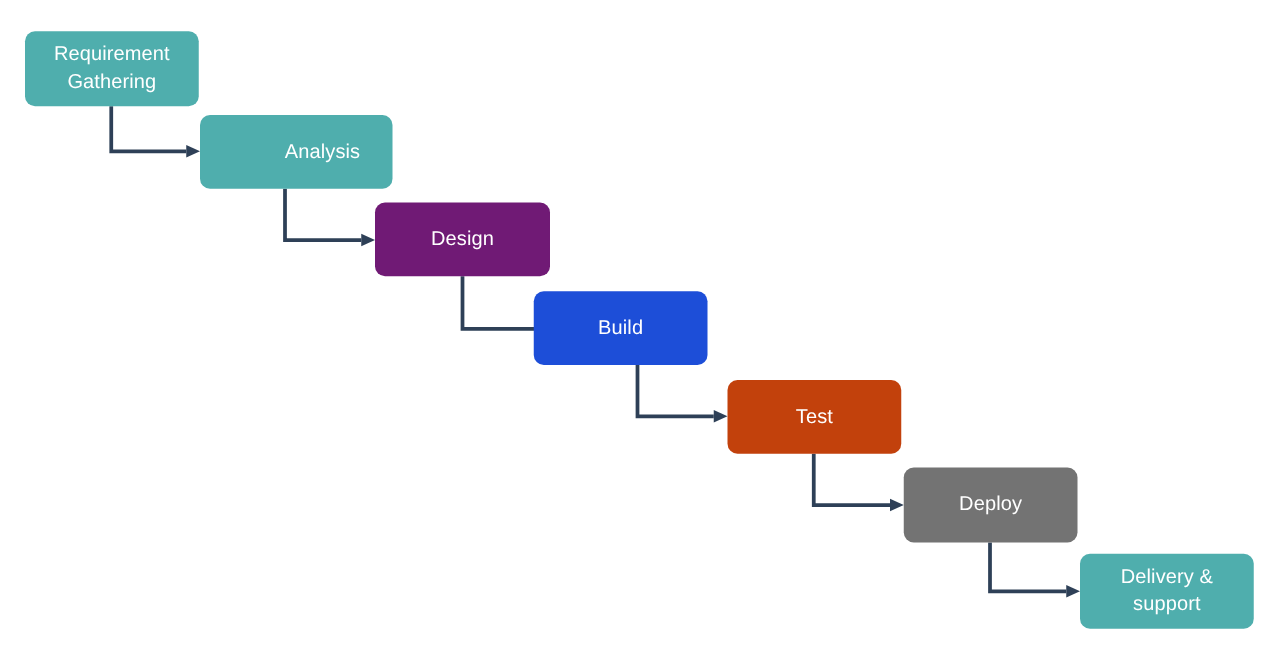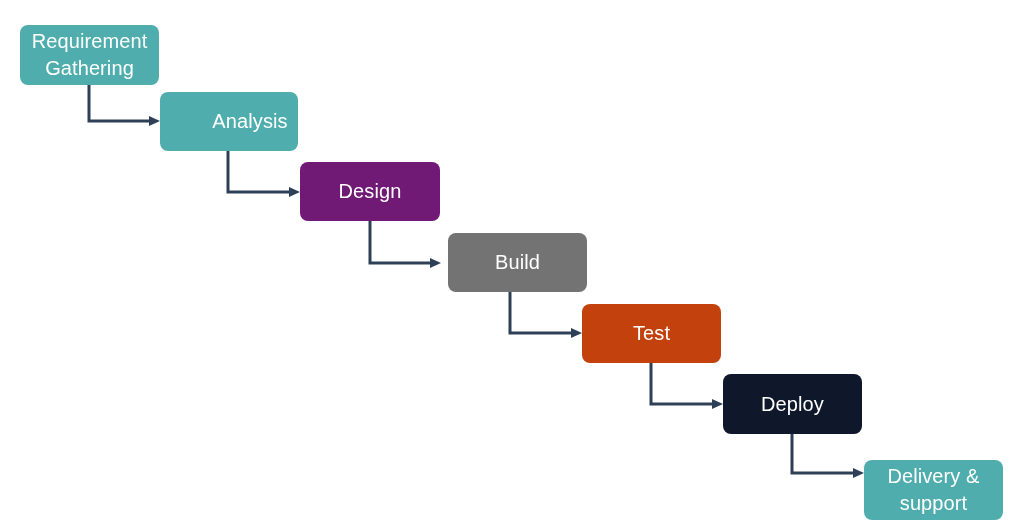--- a/index.html
+++ b/index.html
@@ -29,21 +29,21 @@
   }
   .stage-box {
     position: absolute;
     box-sizing: border-box;
     display: flex;
     align-items: center;
     justify-content: center;
     text-align: center;
     border-radius: 8px;
     color: #ffffff;
-    font-size: 20px;
+    font-size: 16px;
     line-height: 1.35;
     letter-spacing: 0.1px;
     font-weight: 400;
     padding: 2px 6px;
     user-select: none;
   }
   .stage-label {
     display: block;
     white-space: pre-line;
   }
@@ -78,34 +78,34 @@
         <path d="M 792 434 L 792 473 L 853 473" fill="none" stroke="#2E4057" stroke-width="3" stroke-linecap="butt" stroke-linejoin="miter"></path>
         <polygon points="864,473 853,468 853,478" fill="#2E4057"></polygon>
       </g>
     </svg>
 
   <div id="stage-layer">
       <div class="stage-box" style="left: 20px; top: 25px; width: 139px; height: 60px; background: rgb(79, 174, 173); border-radius: 8px; color: rgb(255, 255, 255);">
         <span class="stage-label">Requirement
 Gathering</span>
       </div>
-      <div class="stage-box" style="left: 160px; top: 92px; width: 138px; height: 59px; background: rgb(79, 174, 173); border-radius: 8px; color: rgb(255, 255, 255); padding-left: 48px;">
+      <div class="stage-box" style="left: 160px; top: 92px; width: 154px; height: 59px; background: rgb(79, 174, 173); border-radius: 8px; color: rgb(255, 255, 255); padding-left: 48px;">
         <span class="stage-label">Analysis</span>
       </div>
       <div class="stage-box" style="left: 300px; top: 162px; width: 140px; height: 59px; background: #701a75; border-radius: 8px; color: rgb(255, 255, 255);">
         <span class="stage-label">Design</span>
       </div>
-      <div class="stage-box" style="left: 448px; top: 233px; width: 139px; height: 59px; background: #737373; border-radius: 8px; color: rgb(255, 255, 255);">
+      <div class="stage-box" style="left: 427px; top: 233px; width: 139px; height: 59px; background: #1d4ed8; border-radius: 8px; color: rgb(255, 255, 255);">
         <span class="stage-label">Build</span>
       </div>
       <div class="stage-box" style="left: 582px; top: 304px; width: 139px; height: 59px; background: #c2410c; border-radius: 8px; color: rgb(255, 255, 255);">
         <span class="stage-label">Test</span>
       </div>
-      <div class="stage-box" style="left: 723px; top: 374px; width: 139px; height: 60px; background: #0f172a; border-radius: 8px; color: rgb(255, 255, 255);">
+      <div class="stage-box" style="left: 723px; top: 374px; width: 139px; height: 60px; background: #737373; border-radius: 8px; color: rgb(255, 255, 255);">
         <span class="stage-label">Deploy</span>
       </div>
-      <div class="stage-box" style="left: 864px; top: 460px; width: 139px; height: 60px; background: rgb(79, 174, 173); border-radius: 8px; color: rgb(255, 255, 255);">
+      <div class="stage-box" style="left: 864px; top: 443px; width: 139px; height: 60px; background: rgb(79, 174, 173); border-radius: 8px; color: rgb(255, 255, 255);">
         <span class="stage-label">Delivery &amp;
 support</span>
       </div>
     </div>
 
 </div>
 
 </body></html>

